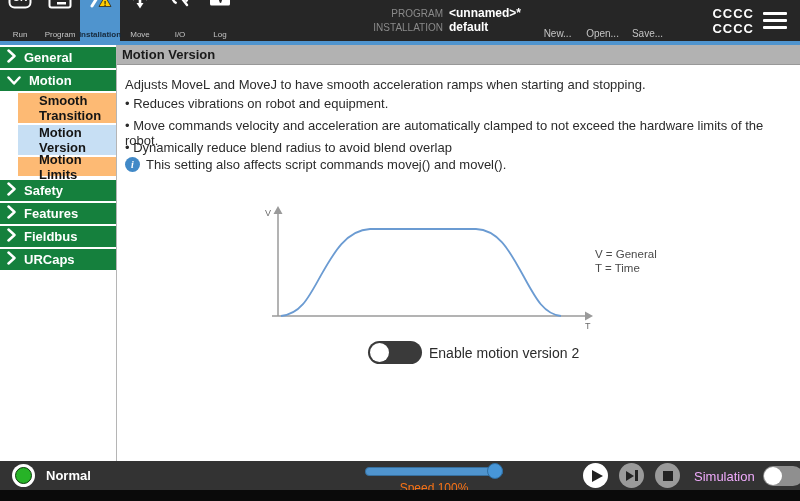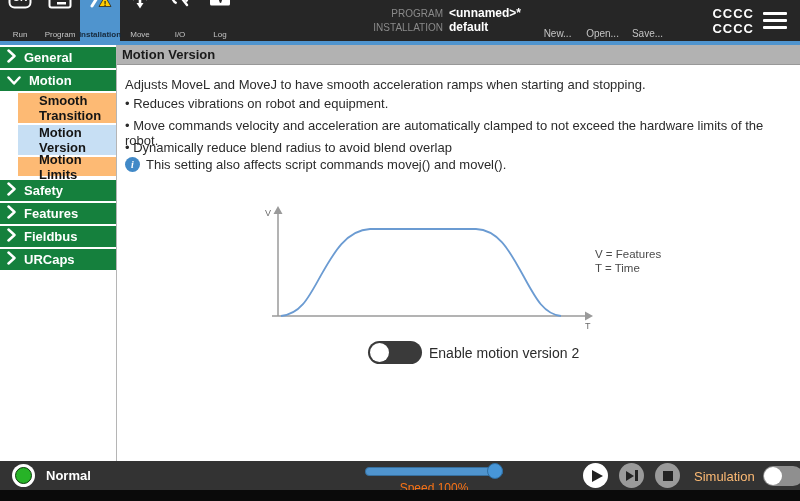--- a/index.html
+++ b/index.html
@@ -78,21 +78,21 @@
   .ctrl-play{background:#fff;}
   .ctrl-gray{background:#9a9a9a;}
   .play-tri{width:0;height:0;border-left:11px solid #222;border-top:6px solid transparent;
             border-bottom:6px solid transparent;margin-left:3px;}
   .step-icon{display:flex;align-items:center;}
   .step-tri{width:0;height:0;border-left:8px solid #222;border-top:5px solid transparent;
             border-bottom:5px solid transparent;}
   .step-bar{width:2.5px;height:11px;background:#222;margin-left:1.5px;}
   .stop-sq{width:10px;height:10px;background:#222;}
   .sim{position:absolute;left:694px;top:5px;display:flex;align-items:center;gap:8px;}
-  .sim-label{color:#fdba74;font-size:13px;}
+  .sim-label{color:#f0abfc;font-size:13px;}
   .sim-toggle{width:40px;height:20px;border-radius:11px;background:#8f8f8f;position:relative;cursor:pointer;}
   .sim-knob{position:absolute;left:1px;top:1px;width:18px;height:18px;border-radius:50%;background:#fff;}
 </style>
 </head>
 <body>
 
 <div class="screen">
 
   <div class="topbar">
 
@@ -318,21 +318,21 @@
         <path d="M 23 113
                  C 42 111, 50 96, 62 74
                  C 75 51, 88 27, 112 26
                  L 218 26
                  C 242 27, 253 51, 266 74
                  C 278 96, 286 111, 303 113" fill="none" stroke="#6b9bd2" stroke-width="1.8"></path>
       </svg>
     </div>
 
     <div class="legend">
-      <div>V = Features</div>
+      <div>V = General</div>
       <div>T = Time</div>
     </div>
 
     <div class="togglerow">
       <div class="en-toggle">
         <div class="en-knob"></div>
       </div>
       <span class="toggle-label">Enable motion version 2</span>
     </div>
   </div>

